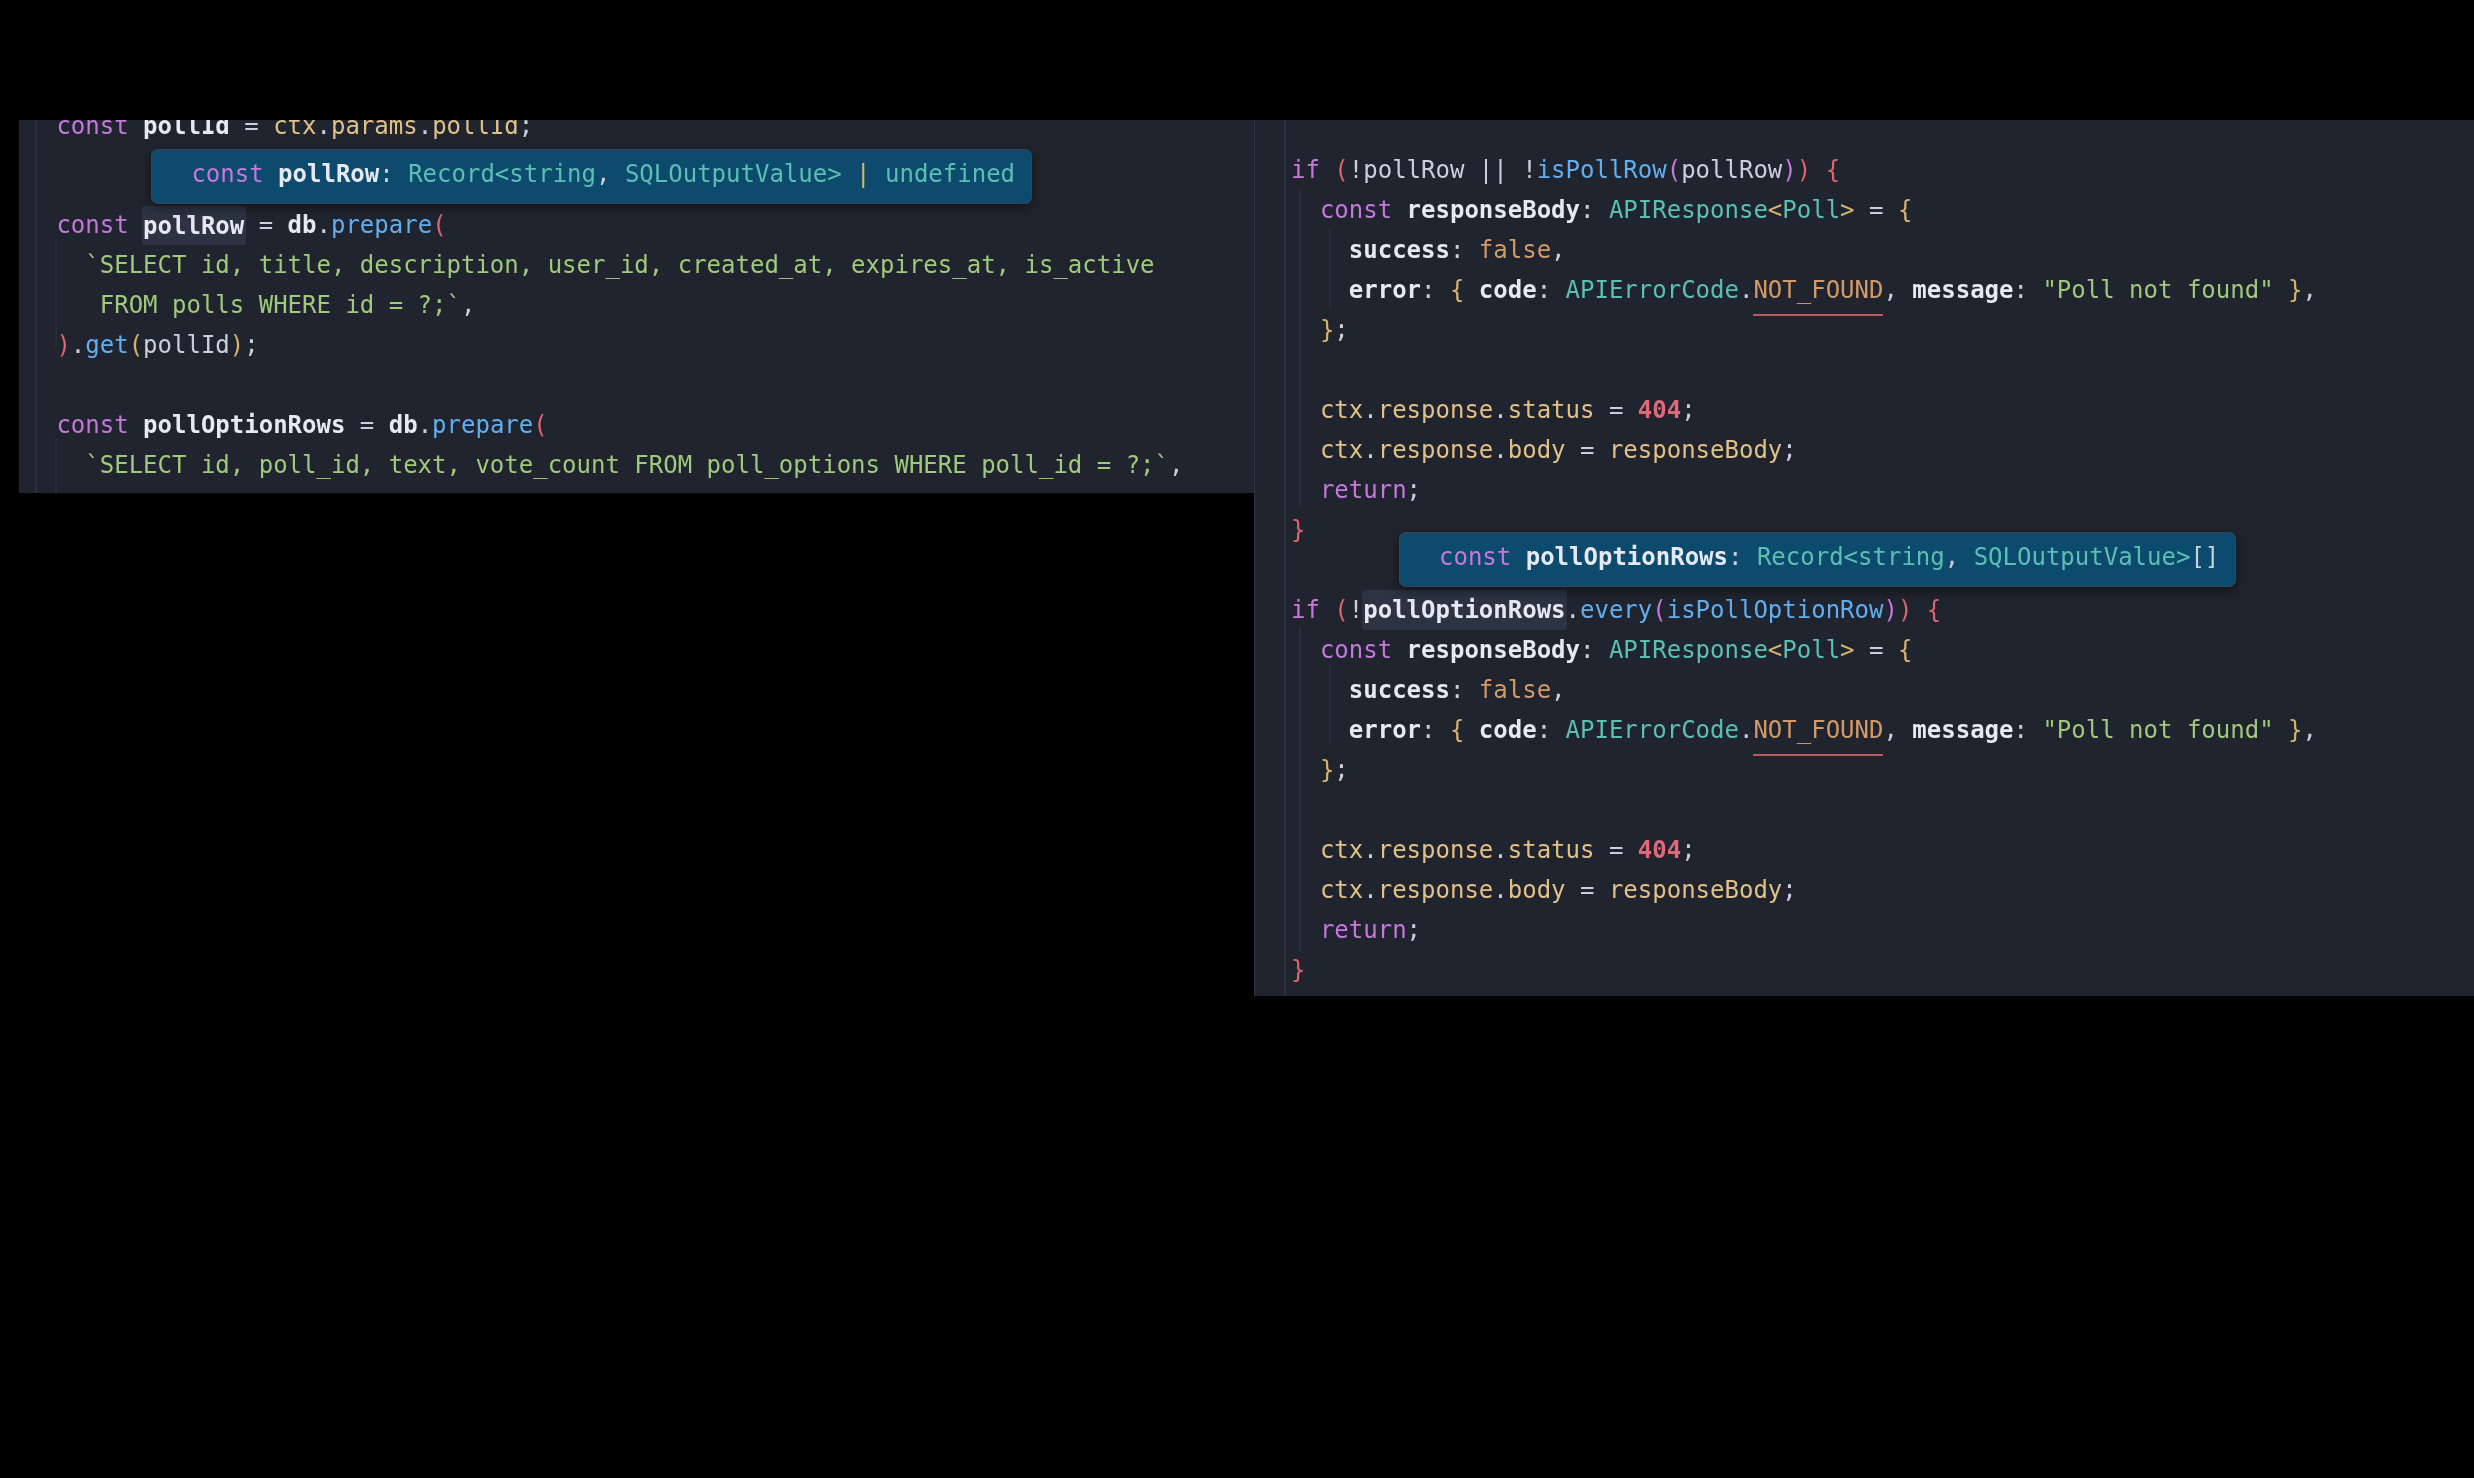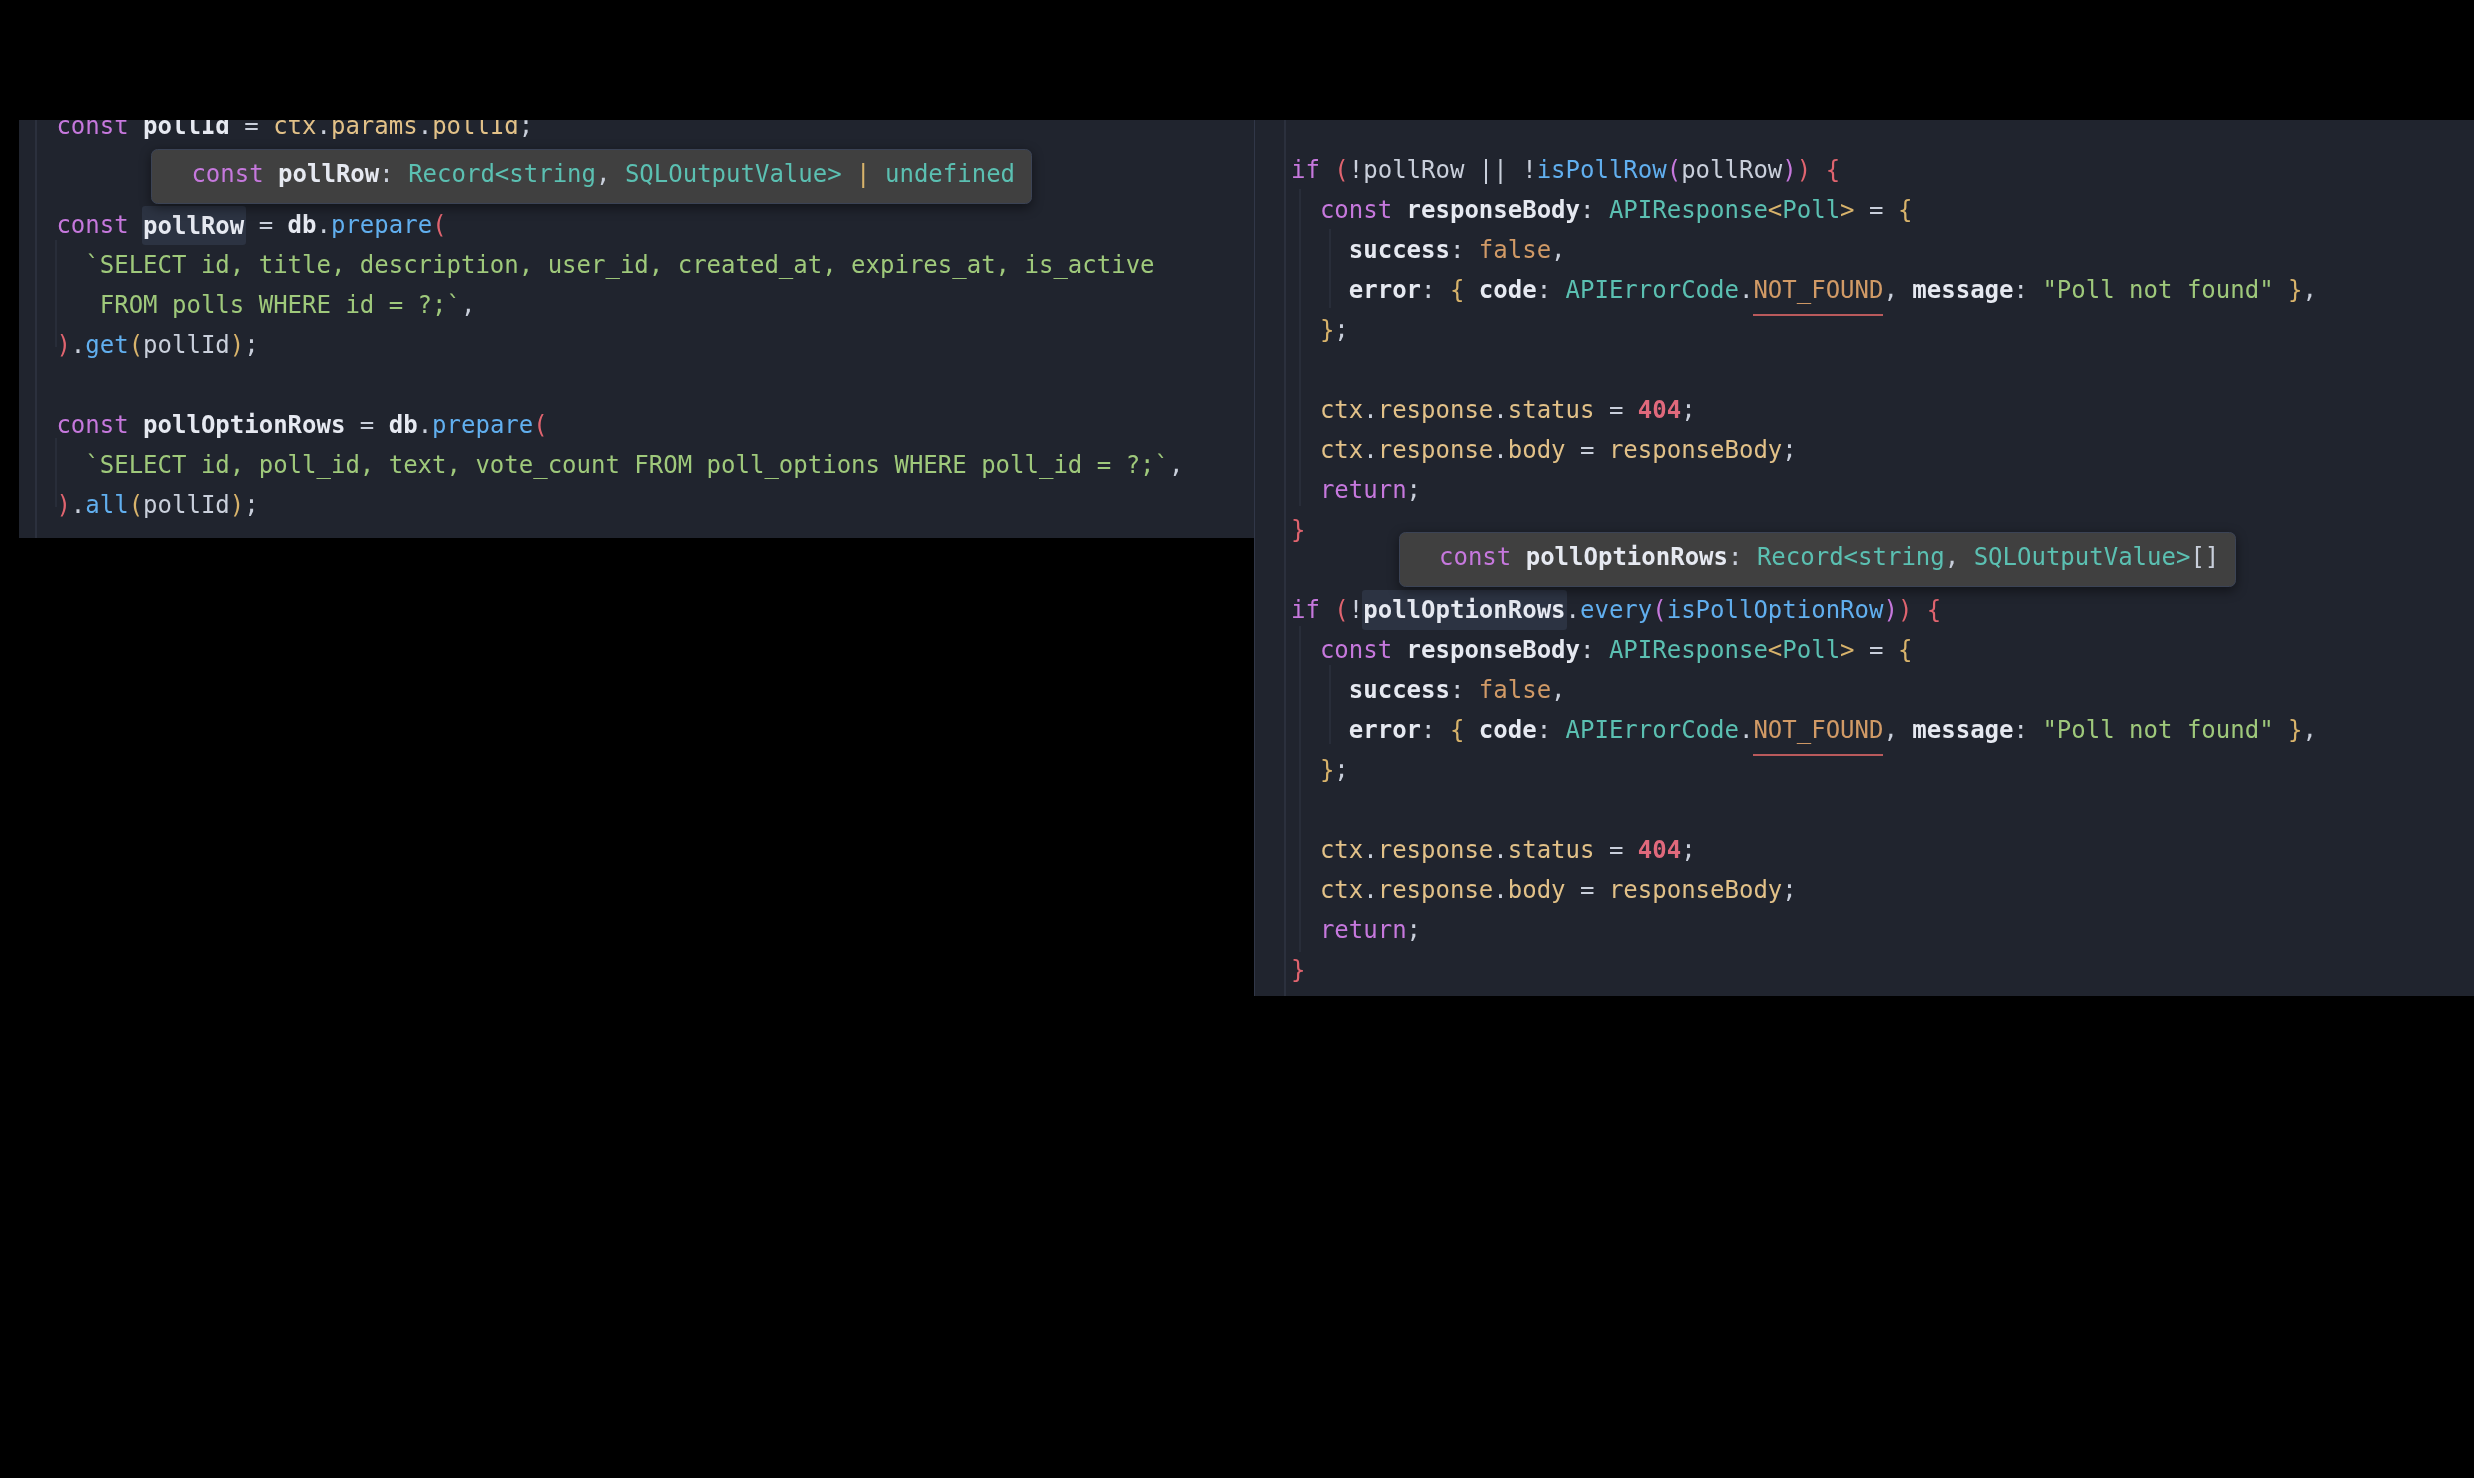--- a/index.html
+++ b/index.html
@@ -1,32 +1,32 @@
 <!DOCTYPE html>
 <html style="font-size:13px"><head>
 <meta charset="utf-8">
 <style>
   html,body{margin:0;padding:0;background:#000;}
   #screen{position:relative;width:2475px;height:1479px;background:#000;overflow:hidden;
           font-family:"DejaVu Sans Mono","Liberation Mono",monospace;}
   .pane{position:absolute;background:var(--c-bg);overflow:hidden;}
-  #pane-left{left:19.4px;top:120px;width:1235px;height:418px;}
+  #pane-left{left:19.4px;top:120px;width:1235px;height:373px;}
   #pane-right{left:1254px;top:120px;width:1221px;height:876px;border-left:1.6px solid #313748;}
   .vline{position:absolute;width:1.6px;background:#2b303d;}
   #gutter-left{left:16px;top:0;height:418px;}
   #guide-right-0{left:29px;top:0;height:876px;}
   .iguide{position:absolute;width:1.6px;background:#282d39;}
   .code-lines{position:relative;font-size:24px;line-height:40px;white-space:pre;}
   #pane-left .code-lines{margin-top:-13.7px;padding-left:37px;}
   #pane-right .code-lines{margin-top:30px;padding-left:36px;}
   .line{height:40px;}
   .tt-row{position:relative;}
   #pane-left .tt-row{height:59px;}
   #pane-right .tt-row{height:40px;}
-  .tt-box{position:absolute;height:53px;line-height:49px;background:#404040;
+  .tt-box{position:absolute;height:53px;line-height:49px;background:#0c4a6e;
           border:1.6px solid #3b4355;border-radius:6.5px;padding:0 16px 0 39px;
           box-shadow:0 3.2px 11.3px rgba(0,0,0,.45);white-space:pre;}
   #pane-left .tt-box{left:95px;top:2.4px;}
   #pane-right .tt-box{left:108px;top:-18px;}
   
   .k{color:var(--c-k);} .w{color:var(--c-w);} .f{color:var(--c-f);}
   .t{color:var(--c-t);} .s{color:var(--c-s);} .o{color:var(--c-o);}
   .num{color:var(--c-num);font-weight:bold;} .r{color:var(--c-r);} .g{color:var(--c-g);}
   .pu{color:var(--c-pu);} .y{color:var(--c-y);}
   .n{color:var(--c-n);font-weight:bold;}

